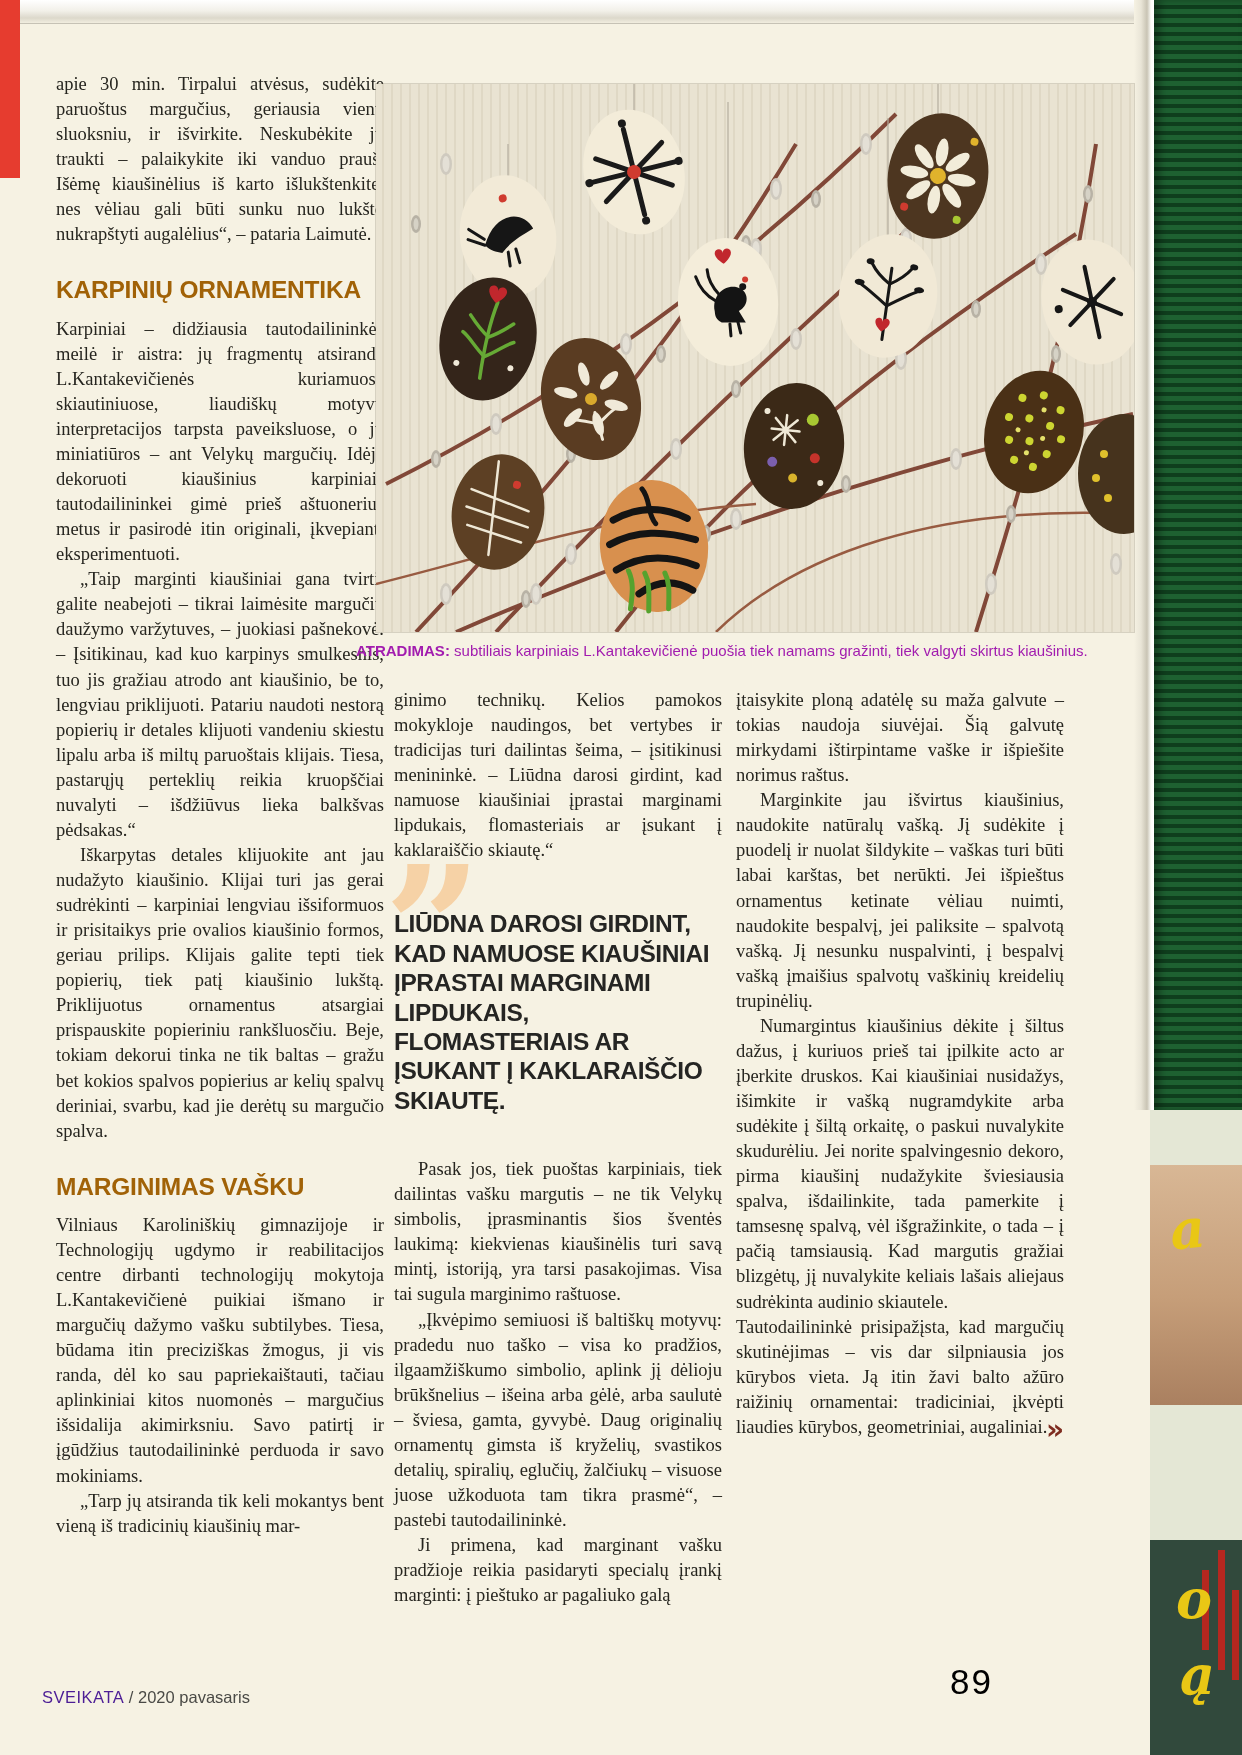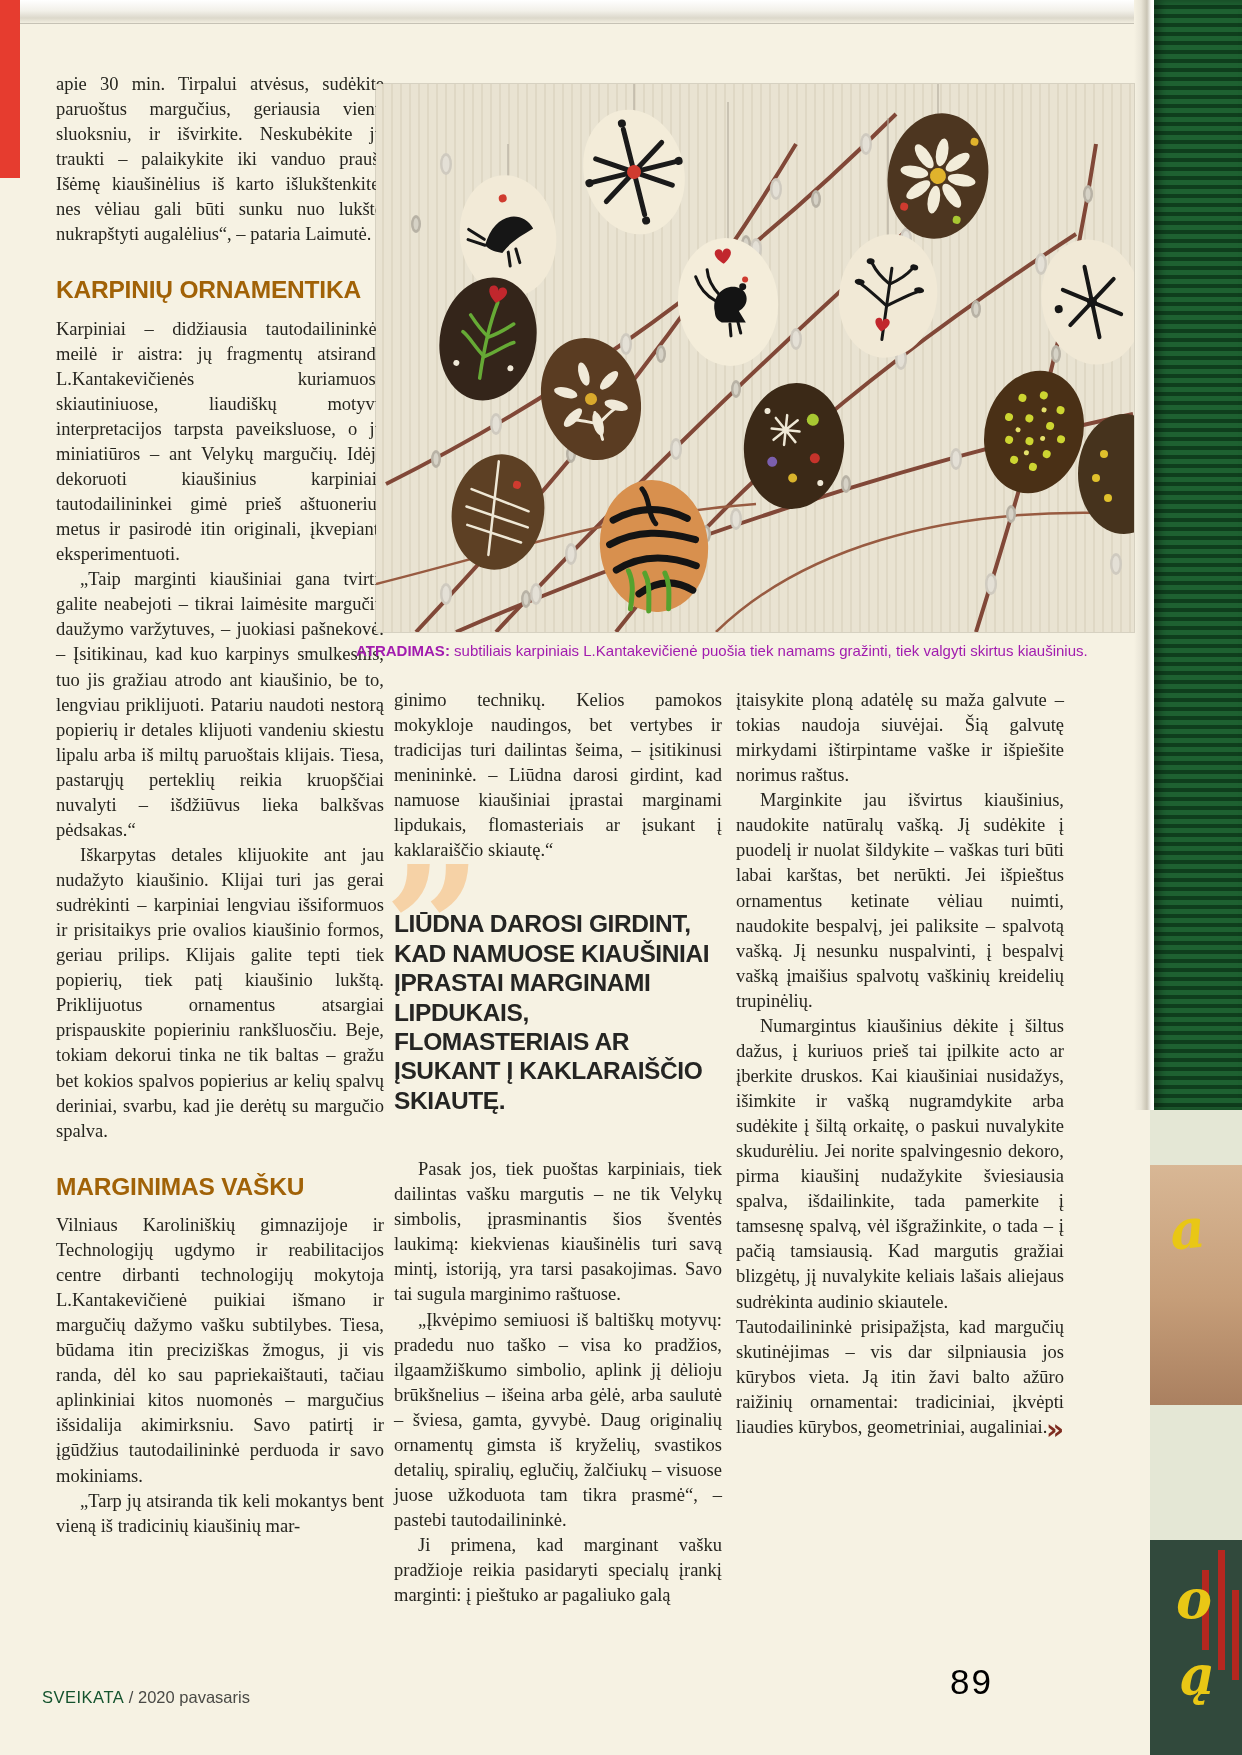--- a/index.html
+++ b/index.html
@@ -48,21 +48,21 @@
              text-align:left;letter-spacing:-0.4px;}
   .qmark{position:absolute;left:-10px;top:-66px;font-family:"DejaVu Serif",serif;
          font-size:170px;line-height:1;color:#f6d2a6;z-index:0;font-weight:bold;}
   .qtext{position:relative;z-index:1;display:block;}
   
   .more-mark{display:block;text-align:right;color:#7e2d20;font-family:"DejaVu Sans",sans-serif;
              font-size:28px;font-weight:bold;line-height:1;margin-top:-24px;}
   
   .footer-left{position:absolute;left:42px;top:1688px;font-family:"Liberation Sans",sans-serif;
                font-size:16.5px;color:#4a4a46;}
-  .footer-left .brand{color:#14532d;letter-spacing:0.5px;}
+  .footer-left .brand{color:#4c1d95;letter-spacing:0.5px;}
   .page-num{position:absolute;left:950px;top:1662px;font-family:"Liberation Sans",sans-serif;
             font-size:35px;color:#000000;letter-spacing:2px;}
 </style>
 </head>
 <body>
 
 <div class="scan">
 
   <div class="topband"></div>
   <div class="red-stripe"></div>
@@ -362,21 +362,21 @@
     <span class="cap-label">ATRADIMAS:</span>
     <span>subtiliais karpiniais L.Kantakevičienė puošia tiek namams gražinti, tiek valgyti skirtus kiaušinius.</span>
   </div>
 
   <div class="col col2">
     <p>ginimo technikų. Kelios pamokos mokykloje naudingos, bet vertybes ir tradicijas turi dailintas šeima, – įsitikinusi menininkė. – Liūdna darosi girdint, kad namuose kiaušiniai įprastai marginami lipdukais, flomasteriais ar įsukant į kaklaraiščio skiautę.“</p>
     <div class="pullquote">
       <span class="qmark">”</span>
       <span class="qtext">LIŪDNA DAROSI GIRDINT, KAD NAMUOSE KIAUŠINIAI ĮPRASTAI MARGINAMI LIPDUKAIS, FLOMASTERIAIS AR ĮSUKANT Į KAKLARAIŠČIO SKIAUTĘ.</span>
     </div>
-    <p class="ind">Pasak jos, tiek puoštas karpiniais, tiek dailintas vašku margutis – ne tik Velykų simbolis, įprasminantis šios šventės laukimą: kiekvienas kiaušinėlis turi savą mintį, istoriją, yra tarsi pasakojimas. Savo tai sugula marginimo raštuose.</p>
+    <p class="ind">Pasak jos, tiek puoštas karpiniais, tiek dailintas vašku margutis – ne tik Velykų simbolis, įprasminantis šios šventės laukimą: kiekvienas kiaušinėlis turi savą mintį, istoriją, yra tarsi pasakojimas. Visa tai sugula marginimo raštuose.</p>
     <p class="ind">„Įkvėpimo semiuosi iš baltiškų motyvų: pradedu nuo taško – visa ko pradžios, ilgaamžiškumo simbolio, aplink jį dėlioju brūkšnelius – išeina arba gėlė, arba saulutė – šviesa, gamta, gyvybė. Daug originalių ornamentų gimsta iš kryželių, svastikos detalių, spiralių, eglučių, žalčiukų – visuose juose užkoduota tam tikra prasmė“, – pastebi tautodailininkė.</p>
     <p class="ind">Ji primena, kad marginant vašku pradžioje reikia pasidaryti specialų įrankį marginti: į pieštuko ar pagaliuko galą</p>
   </div>
 
   <div class="col col3">
     <p>įtaisykite ploną adatėlę su maža galvute – tokias naudoja siuvėjai. Šią galvutę mirkydami ištirpintame vaške ir išpiešite norimus raštus.</p>
     <p class="ind">Marginkite jau išvirtus kiaušinius, naudokite natūralų vašką. Jį sudėkite į puodelį ir nuolat šildykite – vaškas turi būti labai karštas, bet nerūkti. Jei išpieštus ornamentus ketinate vėliau nuimti, naudokite bespalvį, jei paliksite – spalvotą vašką. Jį nesunku nuspalvinti, į bespalvį vašką įmaišius spalvotų vaškinių kreidelių trupinėlių.</p>
     <p class="ind">Numargintus kiaušinius dėkite į šiltus dažus, į kuriuos prieš tai įpilkite acto ar įberkite druskos. Kai kiaušiniai nusidažys, išimkite ir vašką nugramdykite arba sudėkite į šiltą orkaitę, o paskui nuvalykite skudurėliu. Jei norite spalvingesnio dekoro, pirma kiaušinį nudažykite šviesiausia spalva, išdailinkite, tada pamerkite į tamsesnę spalvą, vėl išgražinkite, o tada – į pačią tamsiausią. Kad margutis gražiai blizgėtų, jį nuvalykite keliais lašais aliejaus sudrėkinta audinio skiautele.</p>
     <p>Tautodailininkė prisipažįsta, kad margučių skutinėjimas – vis dar silpniausia jos kūrybos vieta. Ją itin žavi balto ažūro raižinių ornamentai: tradiciniai, įkvėpti liaudies kūrybos, geometriniai, augaliniai.</p>
     <span class="more-mark">»</span>

